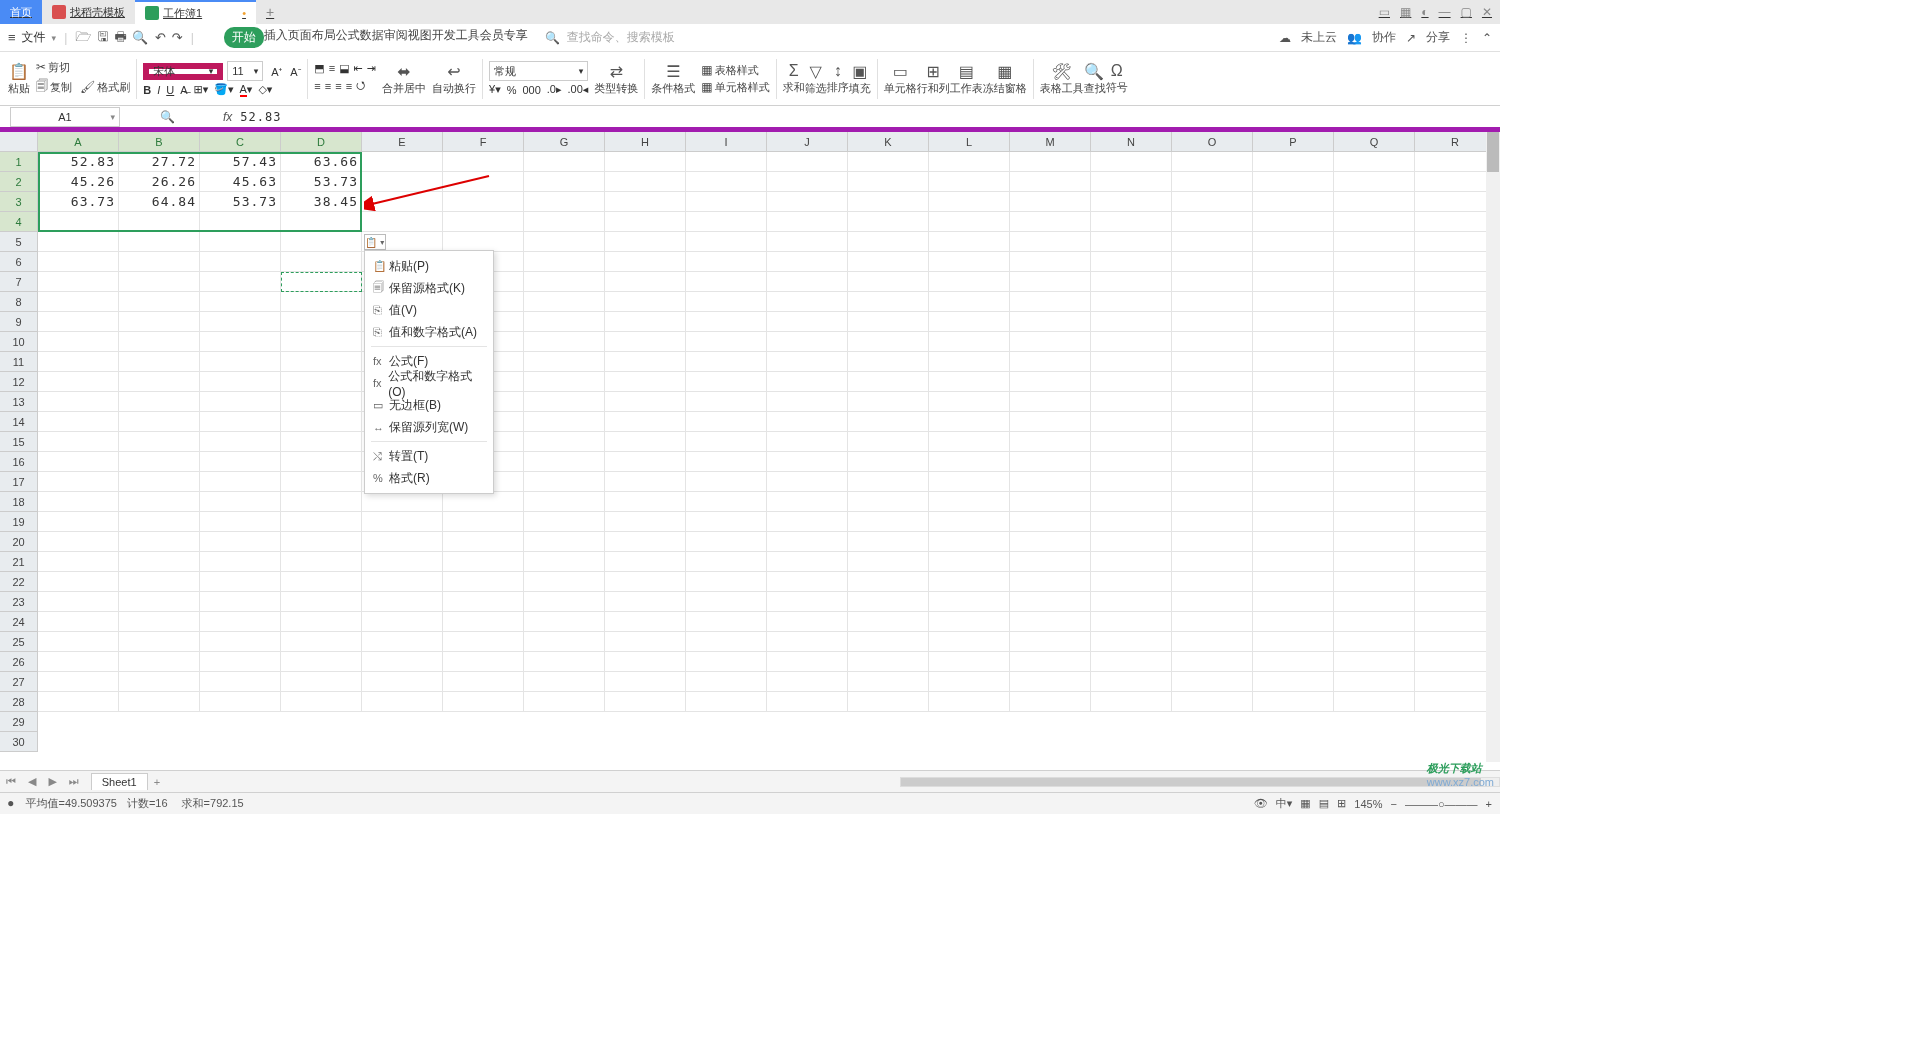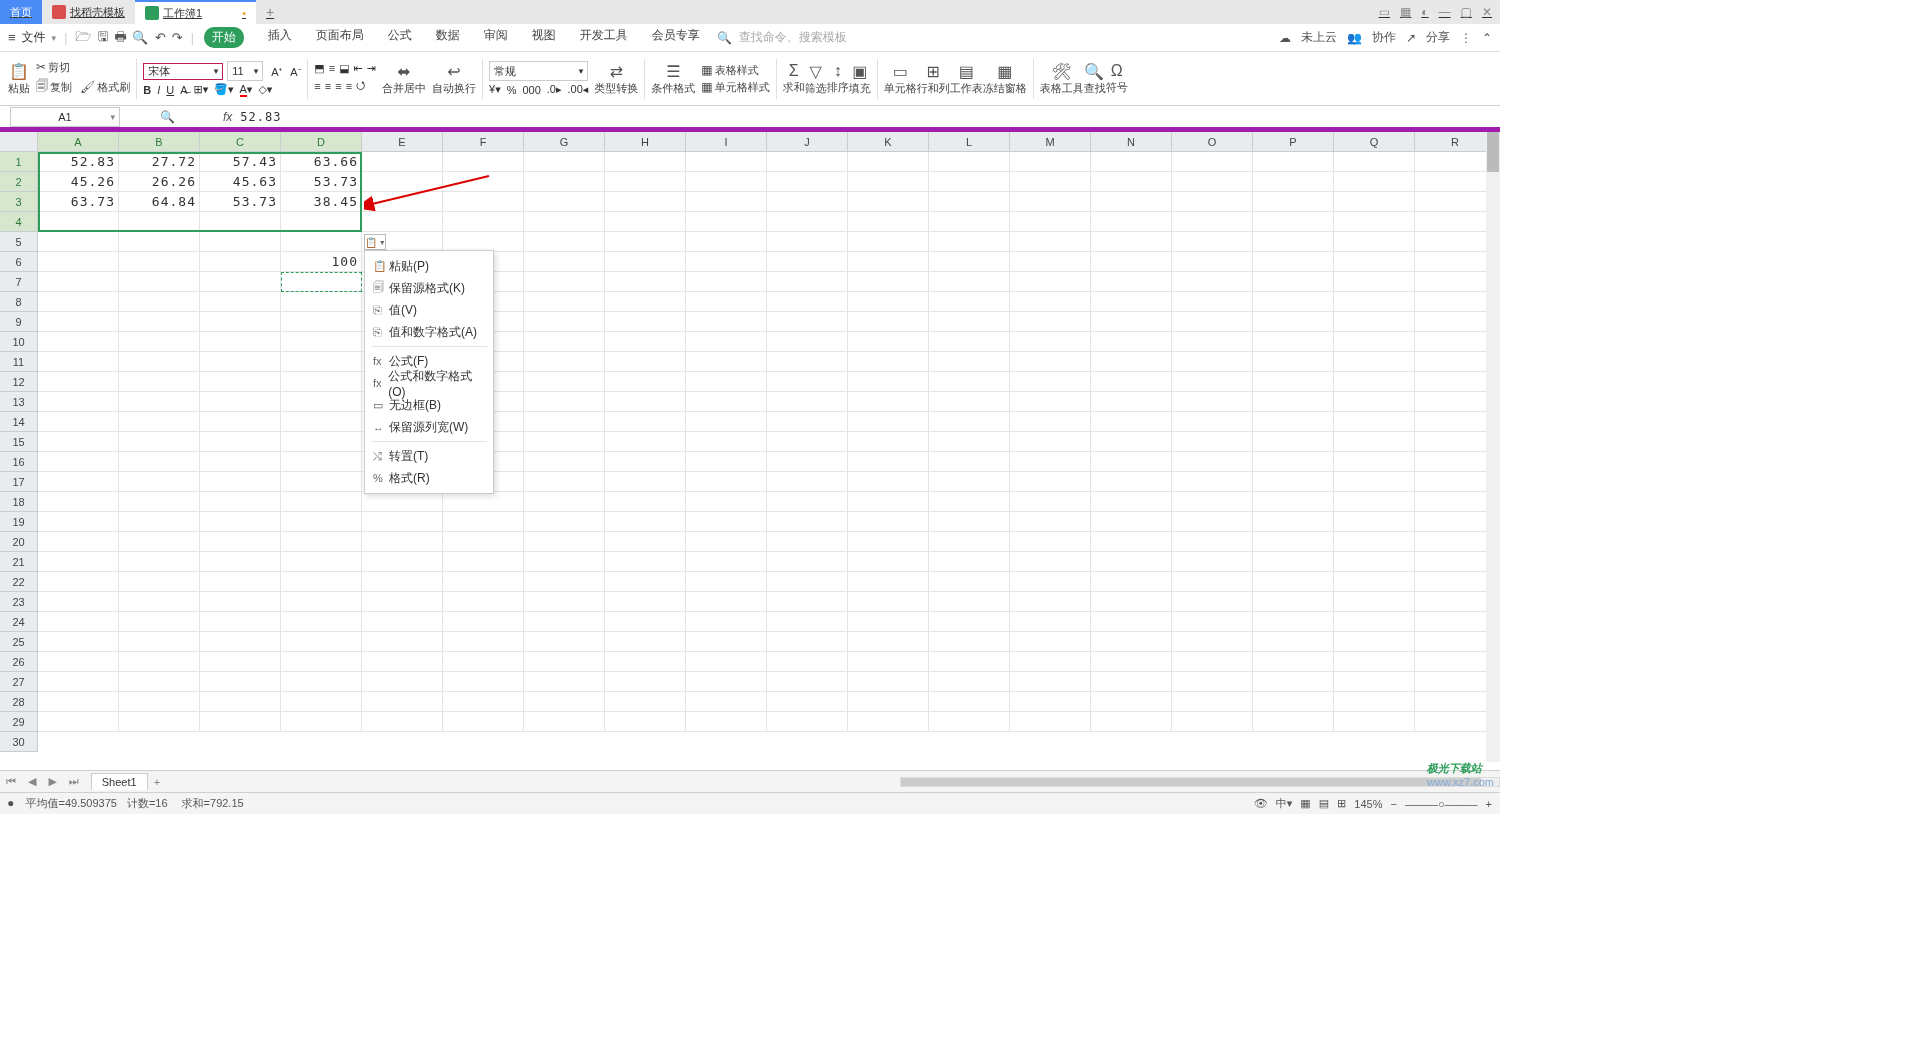--- a/index.html
+++ b/index.html
@@ -16,35 +16,35 @@
 .tab .dot { color: #f0a030; margin-left: 40px; }
 .tab.add { font-size: 14px; color: #888; }
 .win-controls { margin-left: auto; display: flex; gap: 10px; padding-right: 8px; color: #888; }
 .win-controls span { cursor: pointer; font-size: 12px; }
 
 
 .menubar { height: 28px; background: #fff; display: flex; align-items: center; border-bottom: 1px solid #e0e0e0; padding: 0 8px; font-size: 12px; }
 .menubar .mb-left { display: flex; align-items: center; gap: 6px; }
 .menubar .mb-ico { color: #555; font-size: 13px; }
 .menubar .mb-sep { color: #ccc; margin: 0 2px; }
-.menubar .tabs { display: flex; gap: 24px; margin-left: 2px; }
+.menubar .tabs { display: flex; gap: 0; margin-left: 22px; }
 .menubar .mtab { cursor: pointer; color: #444; }
 .menubar .mtab.active { background: #2d9e5c; color: #fff; padding: 2px 8px; border-radius: 10px; }
 .menubar .search-area { display: flex; align-items: center; color: #aaa; gap: 6px; margin-left: 12px; }
 .menubar .mb-right { margin-left: auto; display: flex; align-items: center; gap: 10px; color: #555; }
 
 
 .ribbon { height: 54px; background: #fff; display: flex; align-items: center; border-bottom: 1px solid #d0d0d0; padding: 0 8px; font-size: 11px; }
 .rb-vsep { width: 1px; height: 40px; background: #e0e0e0; margin: 0 6px; }
 .rb-btn { display: flex; flex-direction: column; align-items: center; cursor: pointer; color: #444; }
 .rb-btn .ico { font-size: 16px; color: #555; }
 .rb-btn .lbl { font-size: 11px; }
 .rb-mini { display: flex; align-items: center; gap: 2px; cursor: pointer; color: #444; }
 .rb-mini .ico { font-size: 12px; }
-.font-sel { border: 1px solid #be185d; height: 17px; padding: 0 4px; font-size: 11px; display: flex; align-items: center; min-width: 80px; }
+.font-sel { border: 6px solid #be185d; height: 17px; padding: 0 4px; font-size: 11px; display: flex; align-items: center; min-width: 80px; }
 .size-sel { border: 1px solid #ccc; height: 20px; padding: 0 4px; font-size: 11px; display: flex; align-items: center; min-width: 36px; }
 .fmt-sel { border: 1px solid #ccc; height: 20px; padding: 0 4px; font-size: 11px; display: flex; align-items: center; min-width: 90px; }
 .rb-row { display: flex; gap: 4px; align-items: center; }
 .rb-col { display: flex; flex-direction: column; gap: 2px; }
 
 
 .fbar { height: 26px; display: flex; align-items: center; border-bottom: 5px solid #a21caf; }
 .namebox { width: 110px; border: 1px solid #ccc; height: 20px; margin-left: 10px; display: flex; align-items: center; justify-content: center; font-size: 11px; position: relative; }
 .namebox::after { content: "▾"; position: absolute; right: 4px; color: #888; font-size: 9px; }
 .fbar .fx-ico { margin: 0 8px 0 40px; color: #555; }
@@ -475,40 +475,20 @@
         <div class="cell"></div>
         <div class="cell"></div>
         <div class="cell"></div>
         <div class="cell"></div>
         <div class="cell"></div>
       </div>
       <div class="cellrow">
         <div class="cell"></div>
         <div class="cell"></div>
         <div class="cell"></div>
-        <div class="cell">100</div>
-        <div class="cell"></div>
-        <div class="cell"></div>
-        <div class="cell"></div>
-        <div class="cell"></div>
-        <div class="cell"></div>
-        <div class="cell"></div>
-        <div class="cell"></div>
-        <div class="cell"></div>
-        <div class="cell"></div>
-        <div class="cell"></div>
-        <div class="cell"></div>
-        <div class="cell"></div>
-        <div class="cell"></div>
-        <div class="cell"></div>
-      </div>
-      <div class="cellrow">
-        <div class="cell"></div>
-        <div class="cell"></div>
-        <div class="cell"></div>
         <div class="cell"></div>
         <div class="cell"></div>
         <div class="cell"></div>
         <div class="cell"></div>
         <div class="cell"></div>
         <div class="cell"></div>
         <div class="cell"></div>
         <div class="cell"></div>
         <div class="cell"></div>
         <div class="cell"></div>

